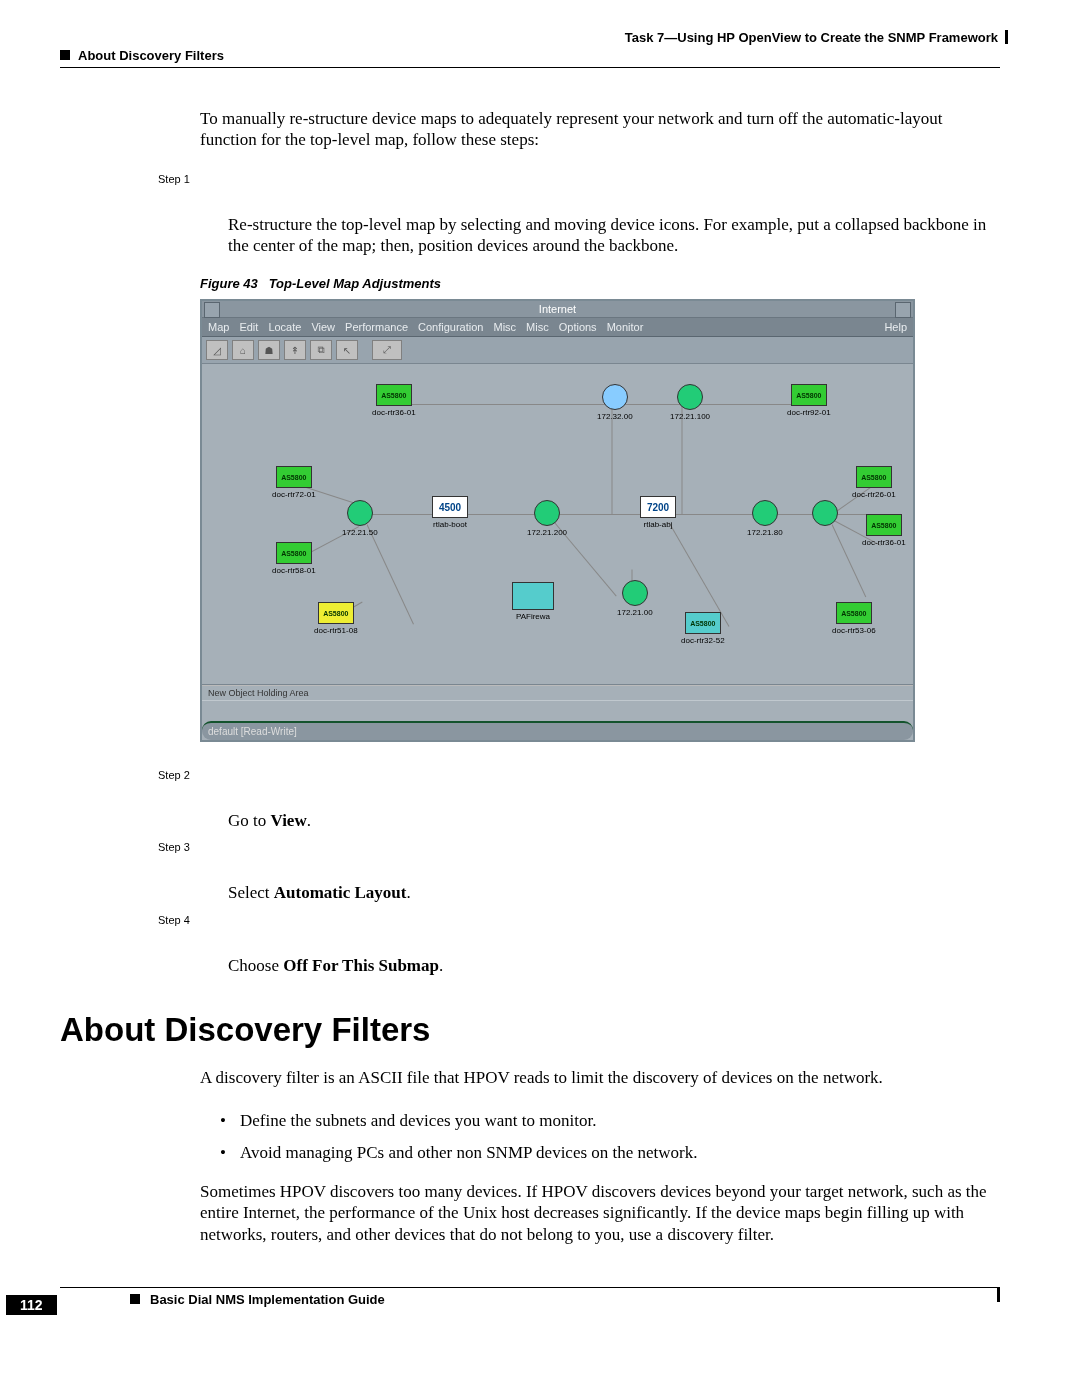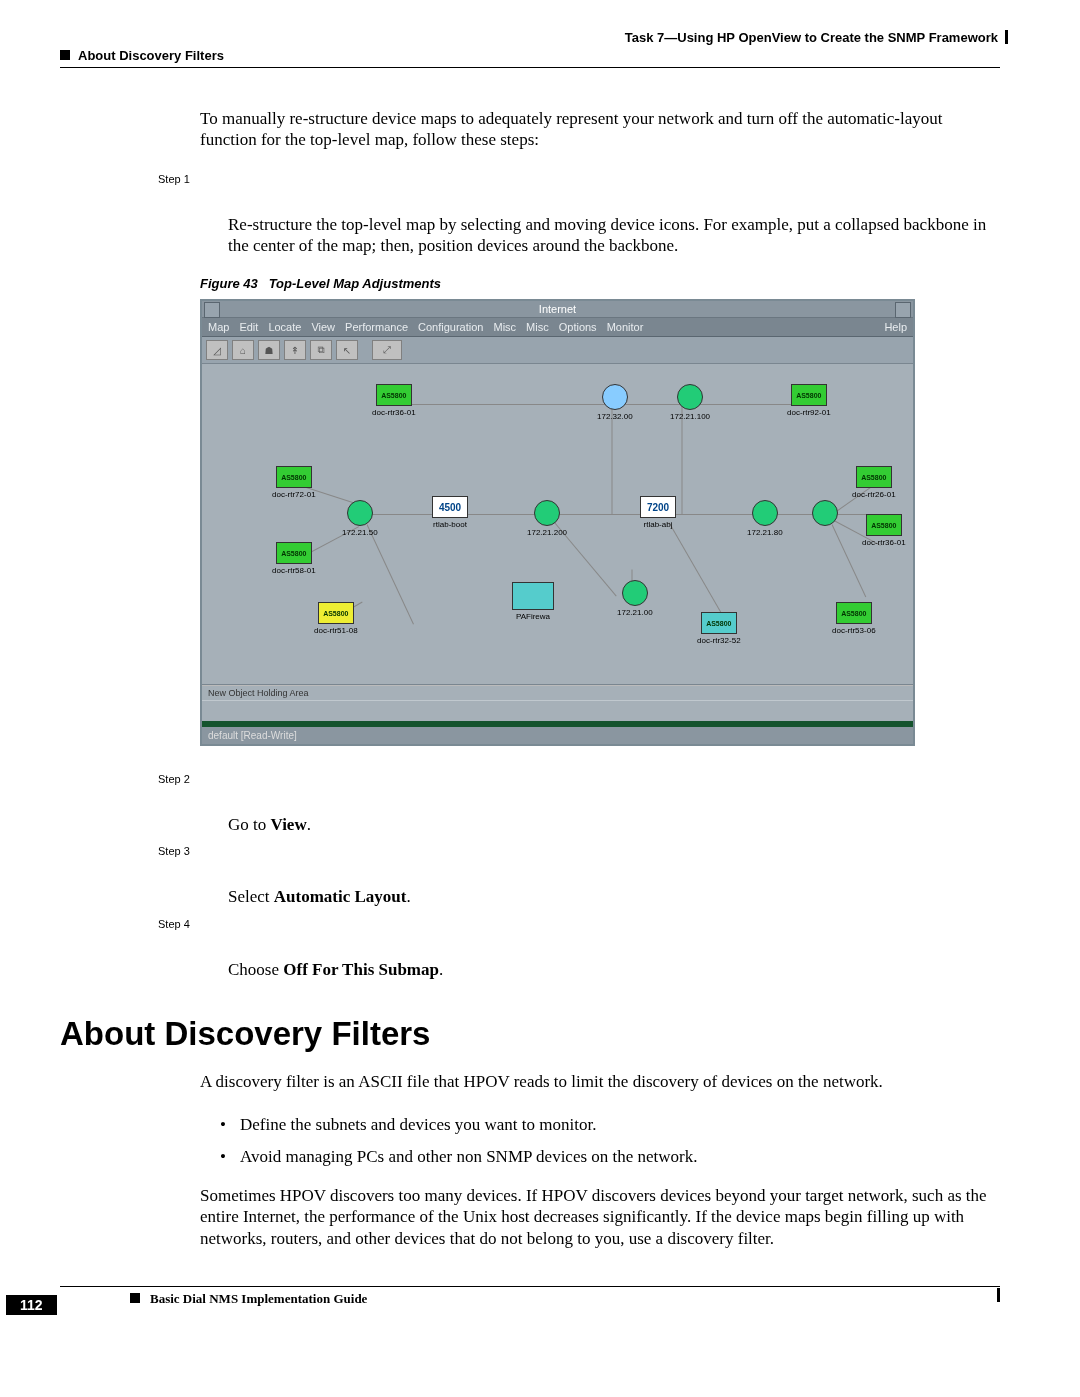--- a/index.html
+++ b/index.html
@@ -158,21 +158,22 @@
     padding: 2px 6px;
     font-size: 9px;
     color: #333;
     border-top: 1px solid #bbb;
   }
   .status-bottom {
     background: #8a96a0;
     color: #ddd;
     font-size: 10px;
     padding: 3px 6px;
-    border-top: 6px solid #14532d;
+    border-top: 2px solid #14532d;
+    border-radius: 9px;
   }
   
   .node {
     position: absolute;
     text-align: center;
     font-size: 8px;
     color: #000;
   }
   .icon-box {
     border: 1px solid #333;
@@ -234,21 +235,21 @@
     right: 80px;
   }
   .footer-hr {
     border: none;
     border-top: 1px solid #000;
     margin: 0 0 4px 0;
   }
   .footer-row {
     display: flex;
     align-items: flex-start;
-    font-family: Liberation Serif, serif;
+    font-family: Liberation Sans, sans-serif;
     font-size: 13px;
   }
   .footer-marker {
     width: 10px;
     height: 10px;
     background: #000;
     margin-right: 10px;
     margin-top: 2px;
     margin-left: 70px;
   }
@@ -367,21 +368,21 @@
         <div class="node" style="left:610px;top:136px">
             <div class="icon-box green-circle"></div>
           </div>
         <div class="node" style="left:650px;top:102px"><div class="icon-box">AS5800</div><span>doc-rtr26-01</span></div>
         <div class="node" style="left:660px;top:150px"><div class="icon-box">AS5800</div><span>doc-rtr36-01</span></div>
 
         <div class="node" style="left:70px;top:178px"><div class="icon-box">AS5800</div><span>doc-rtr58-01</span></div>
         <div class="node" style="left:112px;top:238px"><div class="icon-box yellow">AS5800</div><span>doc-rtr51-08</span></div>
         <div class="node" style="left:310px;top:218px"><div class="icon-box teal" style="width:40px;height:26px"></div><span>PAFirewa</span></div>
         <div class="node" style="left:415px;top:216px"><div class="icon-box green-circle"></div><span>172.21.00</span></div>
-        <div class="node" style="left:495px;top:248px"><div class="icon-box teal">AS5800</div><span>doc-rtr32-52</span></div>
+        <div class="node" style="left:479px;top:248px"><div class="icon-box teal">AS5800</div><span>doc-rtr32-52</span></div>
         <div class="node" style="left:630px;top:238px"><div class="icon-box">AS5800</div><span>doc-rtr53-06</span></div>
       </div>
       <div class="status-area">New Object Holding Area</div>
       <div style="height:20px;background:#a6b0b8;border-top:1px solid #c0c8ce"></div>
       <div class="status-bottom">default [Read-Write]</div>
     </div>
   </div>
 
   <div class="step-row">
     <div class="step-label">Step 2</div>

